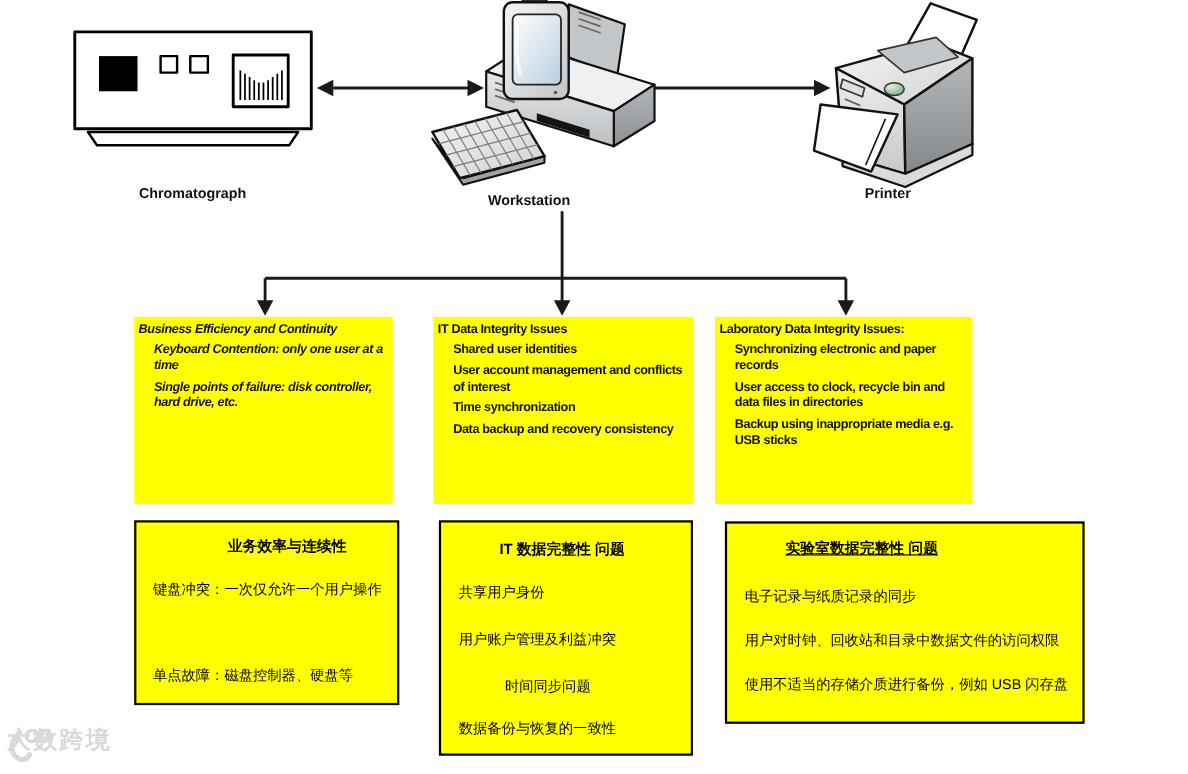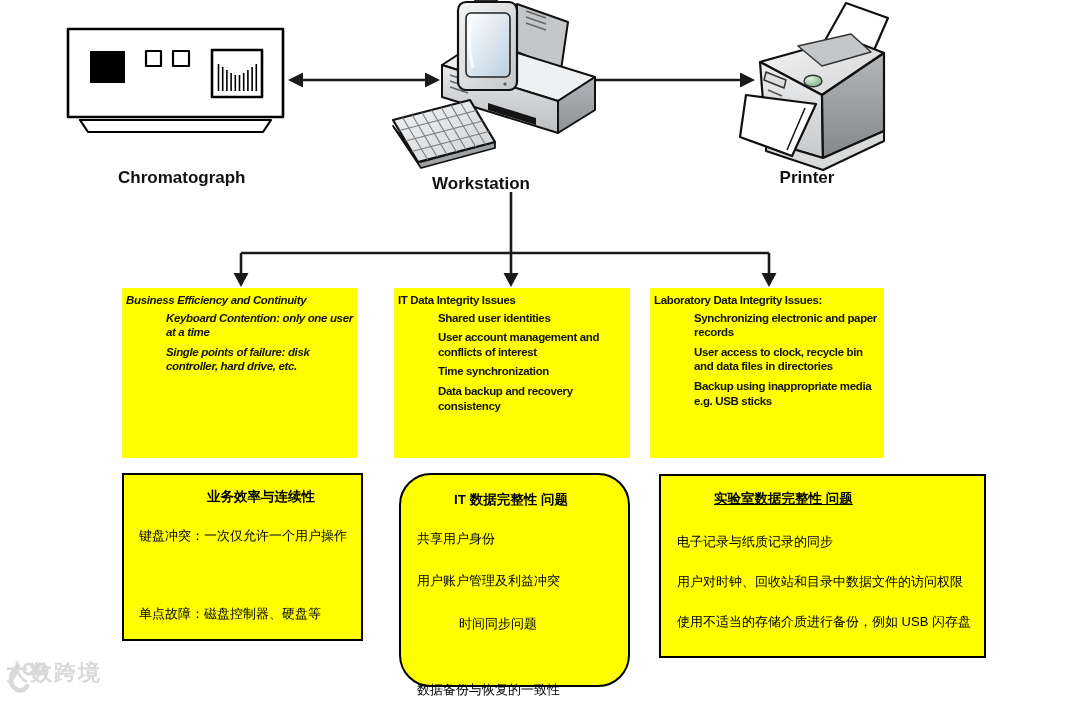--- a/index.html
+++ b/index.html
@@ -1,46 +1,46 @@
 <!DOCTYPE html>
 <html><head>
 <meta charset="utf-8">
 <style>
   html,body{margin:0;padding:0;background:#fff;}
   #stage{position:relative;width:1080px;height:704px;background:#ffffff;overflow:hidden;
          font-family:"Liberation Sans","DejaVu Sans",sans-serif;}
   svg{position:absolute;left:0;top:0;}
-  .dev-label{position:absolute;font-weight:bold;font-size:17px;color:#111;text-align:center;}
+  .dev-label{position:absolute;font-weight:bold;font-size:13px;color:#111;text-align:center;}
   #lbl-chromatograph{left:118px;top:168px;width:114px;}
   #lbl-workstation{left:431px;top:174px;width:100px;}
   #lbl-printer{left:765px;top:168px;width:84px;}
 
   .tbox{position:absolute;background:#ffff00;color:#111;font-weight:bold;
         font-size:11.5px;line-height:1.27;letter-spacing:-0.35px;padding:5px 4px 5px 4px;box-sizing:border-box;}
   #tbox-0{left:122px;top:288px;width:235px;height:170px;font-style:italic;}
   #tbox-1{left:394px;top:288px;width:236px;height:170px;}
   #tbox-2{left:650px;top:288px;width:234px;height:170px;}
   .tb-title{white-space:nowrap;margin-bottom:3px;}
-  .tb-item{margin-left:40px;margin-bottom:5px;}
+  .tb-item{margin-left:14px;margin-bottom:5px;}
 
   .bbox{position:absolute;background:#ffff00;border:2px solid #000;box-sizing:border-box;color:#000;
         font-size:13px;}
   #bbox-0{left:122px;top:473px;width:241px;height:168px;}
-  #bbox-1{left:399px;top:473px;width:231px;height:214px;border-radius:32px;}
+  #bbox-1{left:399px;top:473px;width:231px;height:214px;}
   #bbox-2{left:659px;top:474px;width:327px;height:184px;}
   .bb-title{position:absolute;font-weight:bold;font-size:13.5px;white-space:nowrap;padding-left:37px;}
   .bb-line{position:absolute;white-space:nowrap;}
   #bbox-0 .bb-title{left:0;right:0;top:13px;text-align:center;}
   #bbox-0 .l0{left:15px;top:52px;}
   #bbox-0 .l1{left:15px;top:130px;}
   #bbox-1 .bb-title{left:16px;top:16px;}
   #bbox-1 .l0{left:16px;top:55px;}
   #bbox-1 .l1{left:16px;top:97px;}
   #bbox-1 .l2{left:16px;top:140px;margin-left:42px;}
-  #bbox-1 .l3{left:16px;top:178px;margin-top:28px;}
+  #bbox-1 .l3{left:16px;top:178px;}
   #bbox-2 .bb-title{left:16px;top:14px;text-decoration:underline;}
   #bbox-2 .l0{left:16px;top:57px;}
   #bbox-2 .l1{left:16px;top:97px;}
   #bbox-2 .l2{left:16px;top:137px;}
 
   #watermark{position:absolute;left:6px;top:658px;display:flex;align-items:center;gap:4px;
              color:#d9d9d9;font-weight:bold;font-size:22px;letter-spacing:2px;}
 </style>
 </head>
 <body>

